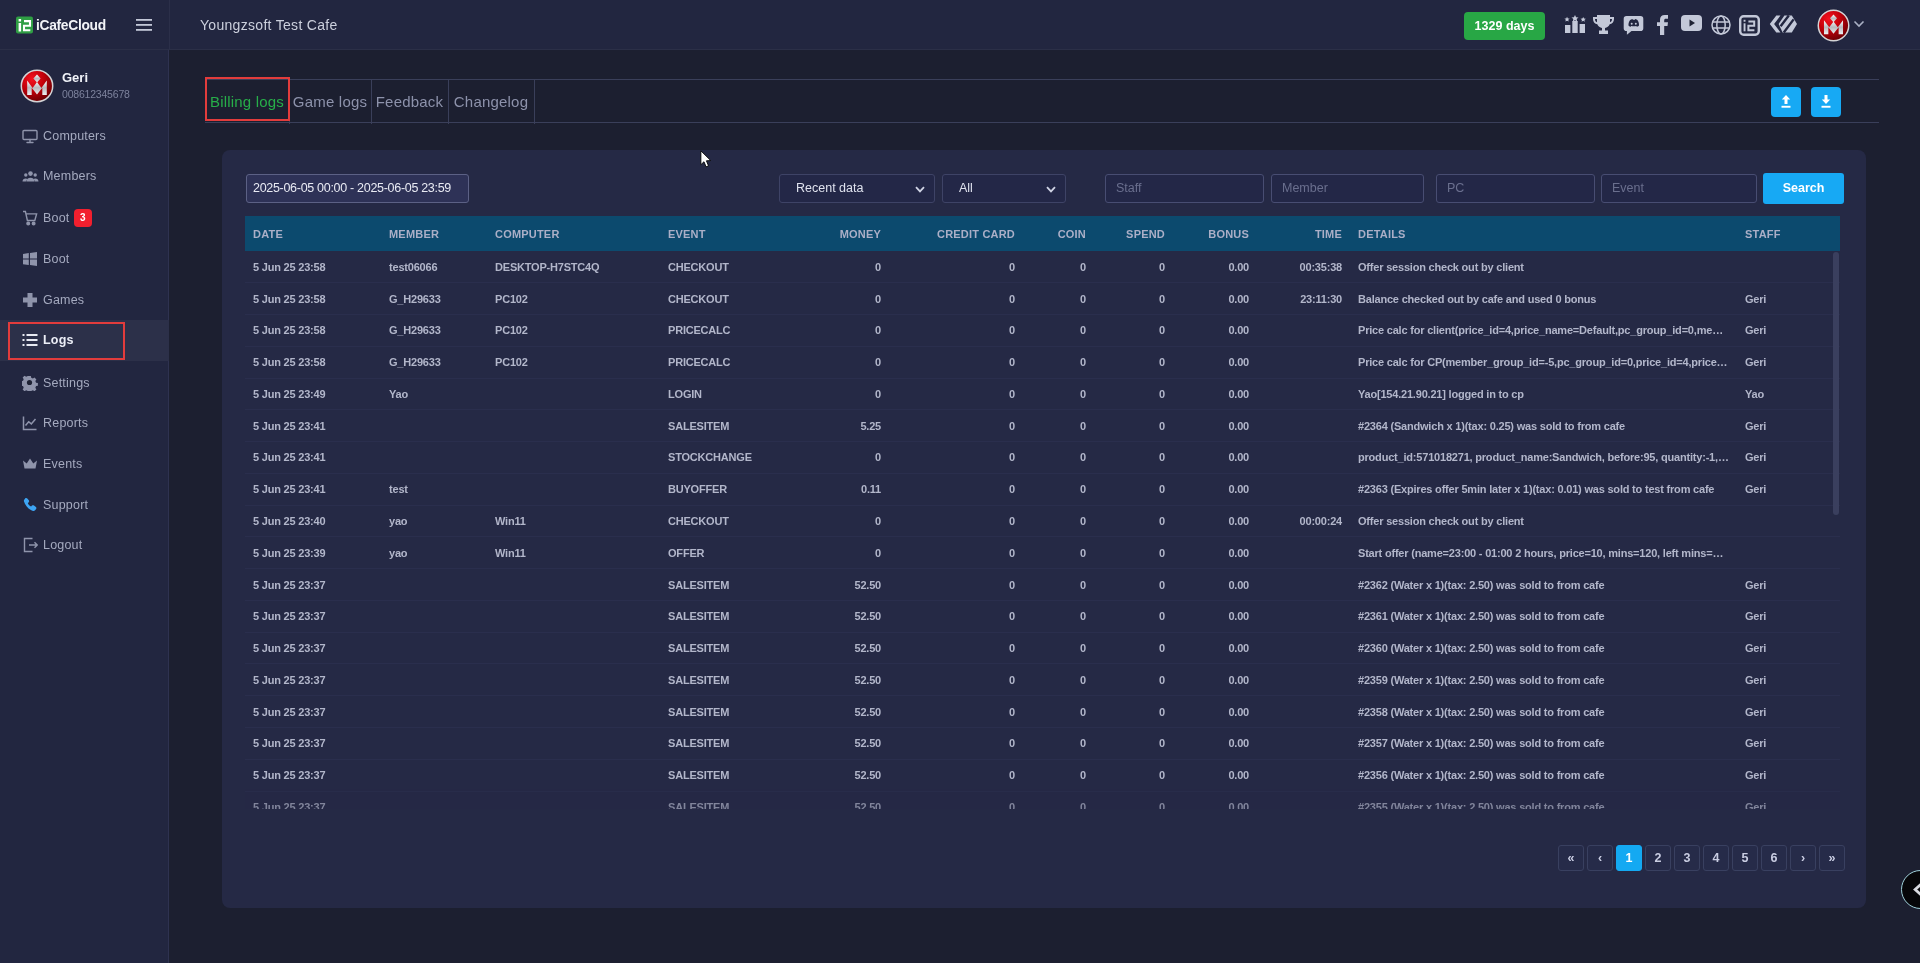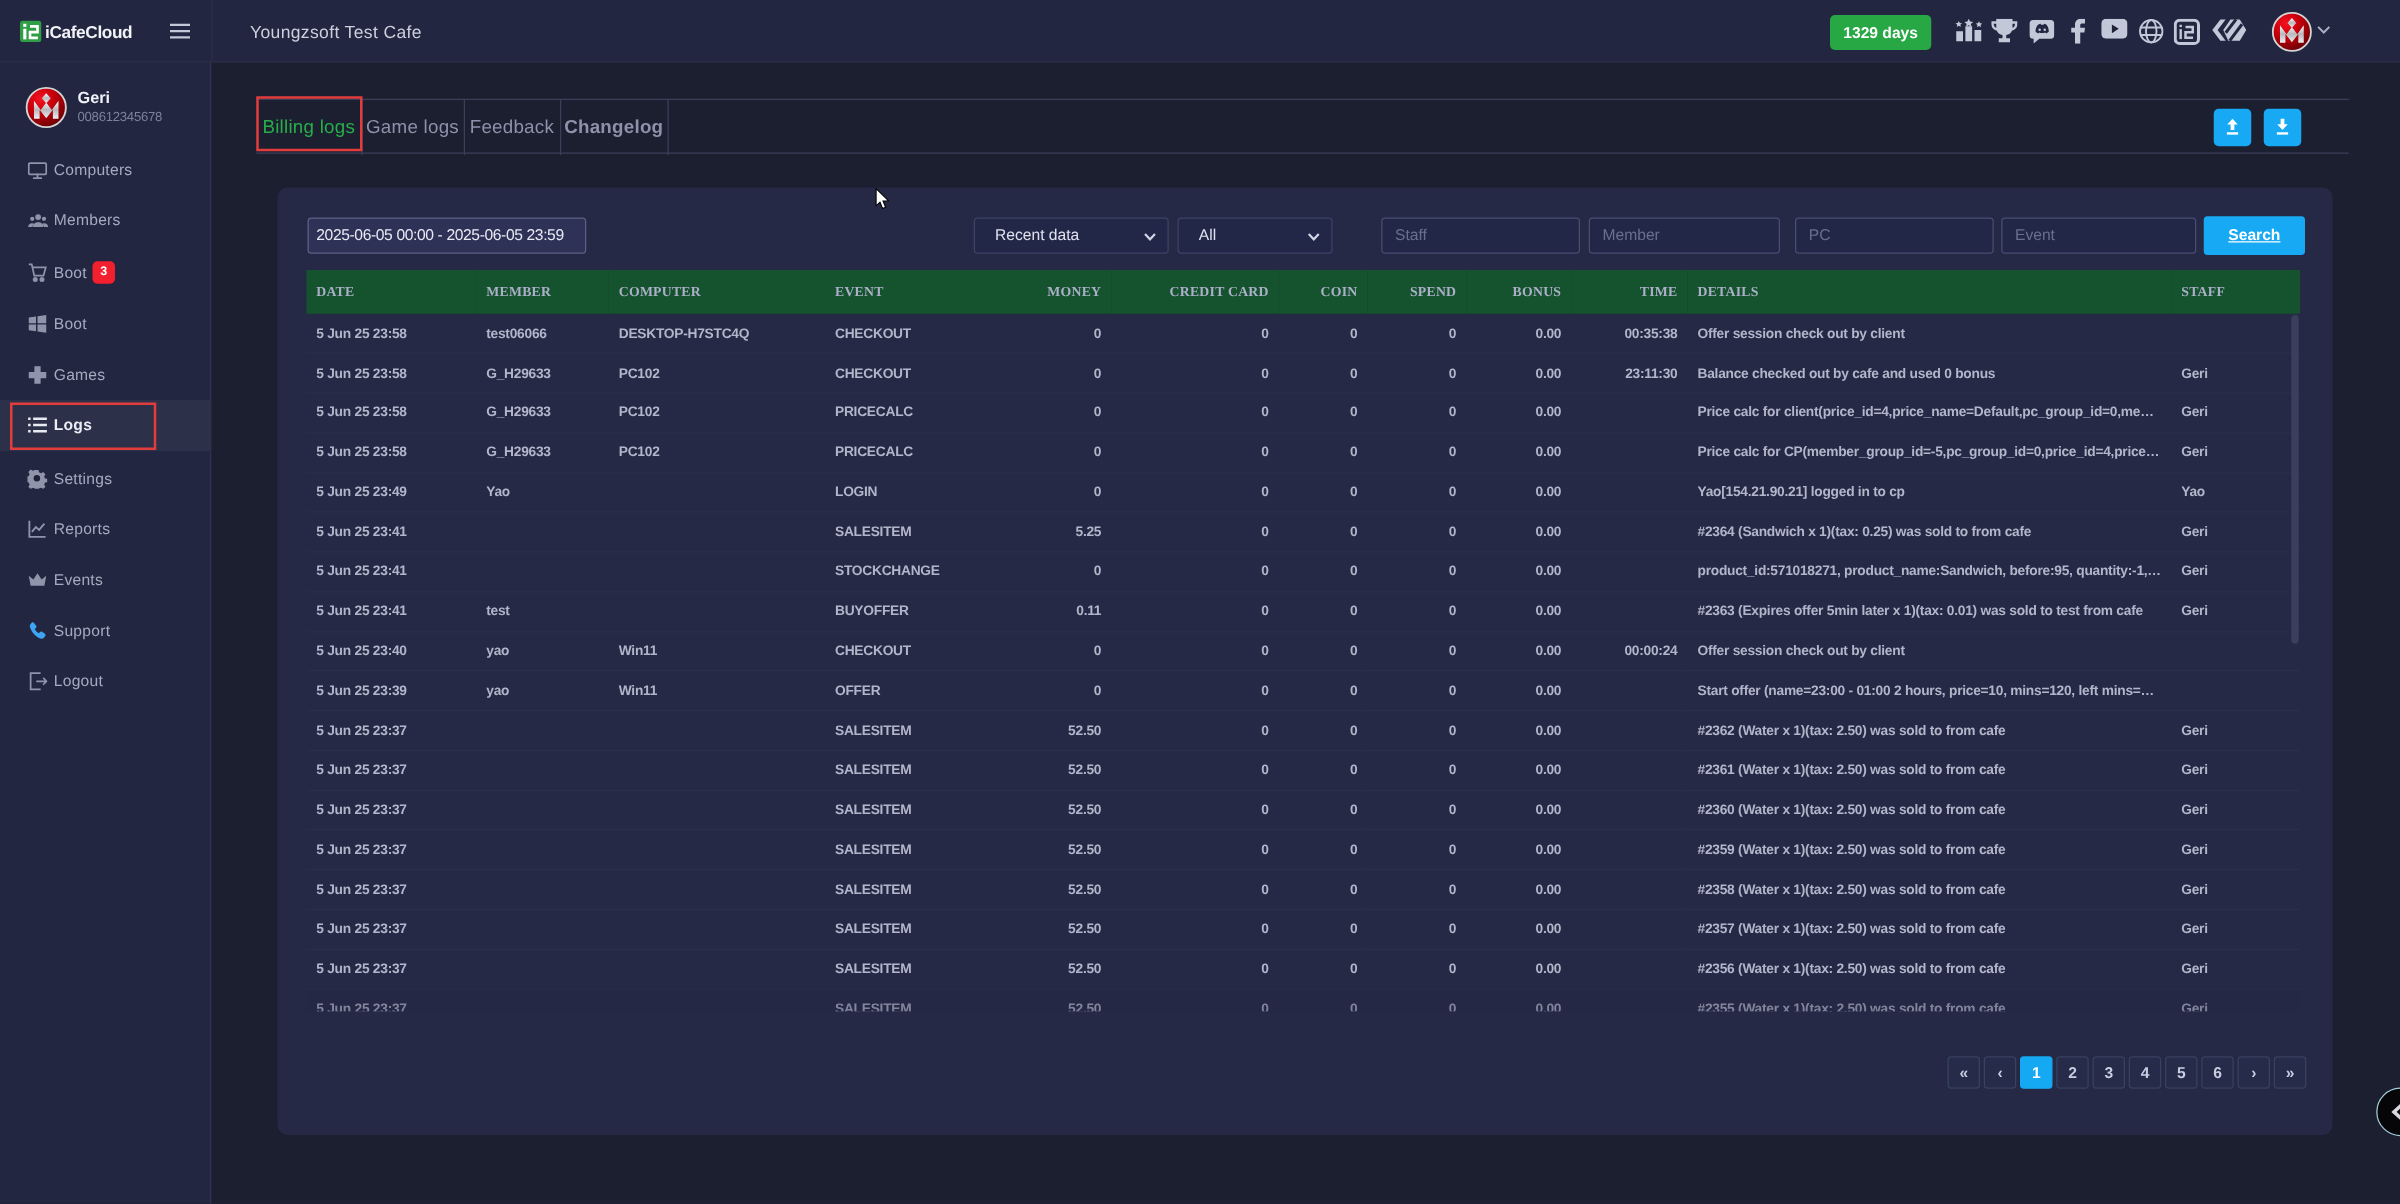--- a/index.html
+++ b/index.html
@@ -38,27 +38,27 @@
 .bluebtn svg { position:absolute; left:7px; top:7px; }
 
 
 #card { position:absolute; left:222px; top:150px; width:1644px; height:758px; background:#252945; border-radius:8px; }
 
 
 #dateinp { position:absolute; left:246px; top:174px; width:223px; height:29px; background:#2e3257; border:1px solid #5c6185; border-radius:3px; color:#e8eaf3; font-size:12.5px; line-height:27px; padding-left:6px; letter-spacing:-.3px; }
 .sel { position:absolute; top:174px; height:29px; background:#232747; border:1px solid #3e4366; border-radius:3px; color:#dfe2ee; font-size:12.5px; line-height:27px; padding-left:16px; }
 .sel .chev { position:absolute; right:9px; top:11px; }
 .inp { position:absolute; top:174px; height:29px; background:#232747; border:1px solid #484d72; border-radius:3px; color:#6a6f8e; font-size:12.5px; line-height:27px; padding-left:10px; }
-#searchbtn { position:absolute; left:1763px; top:173px; width:81px; height:31px; background:#17a9f4; border-radius:3px; color:#fff; font-weight:bold; font-size:12.5px; text-align:center; line-height:31px;text-decoration:underline; }
+#searchbtn { position:absolute; left:1763px; top:173px; width:81px; height:31px; background:#17a9f4; border-radius:3px; color:#fff; font-weight:bold; font-size:12.5px; text-align:center; line-height:31px; }
 
 
 #tblwrap { position:absolute; left:245px; top:216px; width:1595px; height:593px; overflow:hidden; }
 #fade { position:absolute; left:245px; top:789px; width:1595px; height:20px; background:rgba(37,41,69,0.35); }
 table { border-collapse:collapse; table-layout:fixed; width:1595px; }
-th { height:35px; background:#14532d; color:#abafc7; font-size:11px; letter-spacing:.2px; font-weight:bold; text-align:left; padding:0 8px;font-family:Liberation Serif, serif; }
+th { height:35px; background:#0c4a6e; color:#abafc7; font-size:11px; letter-spacing:.2px; font-weight:bold; text-align:left; padding:0 8px; }
 td { height:31.78px; border-bottom:1px solid #30345585; color:#b2b6ca; font-size:11px; letter-spacing:-.2px; font-weight:bold; padding:0 8px; white-space:nowrap; overflow:hidden; text-overflow:ellipsis; }
 .r { text-align:right; }
 #scrollthumb { position:absolute; left:1833px; top:252px; width:6px; height:263px; background:#3a3f5e; border-radius:3px; }
 
 
 .pg { position:absolute; top:845px; width:26px; height:26px; background:#262b49; border:1px solid #394060; border-radius:3px; color:#c9cde2; font-size:12.5px; font-weight:bold; text-align:center; line-height:24px; }
 .pg.act { background:#14a9f2; border-color:#14a9f2; color:#fff; }
 
 
 #fab { position:absolute; left:1901px; top:870px; width:39px; height:39px; border-radius:50%; background:#060609; border:1.6px solid #9fd0da; }
@@ -240,21 +240,21 @@
     <span>Logout</span>
   </div>
 <div id="logsbox"></div>
 
 <div id="card"></div>
 
 <div id="tabbar">
   <span class="tab" style="left:0;width:84px;color:#27ae49;">Billing logs</span>
   <span class="tab" style="left:84px;width:82px;">Game logs</span>
   <span class="tab" style="left:166px;width:77px;">Feedback</span>
-  <span class="tab" style="left:243px;width:86px;font-weight:bold;">Changelog</span>
+  <span class="tab" style="left:243px;width:86px;">Changelog</span>
   <span class="tsep" style="left:84px;"></span>
   <span class="tsep" style="left:166px;"></span>
   <span class="tsep" style="left:243px;"></span>
   <span class="tsep" style="left:329px;"></span>
 </div>
 <div id="tabred"></div>
 <div class="bluebtn" style="left:1771px;">
     <svg width="16" height="16" viewBox="0 0 16 16" fill="#fff">
       <path d="M8 1 l4.2 4.6 h-2.7 v4.4 H6.5 V5.6 H3.8 z"></path>
       <rect x="3.5" y="11.8" width="9" height="1.9"></rect>

